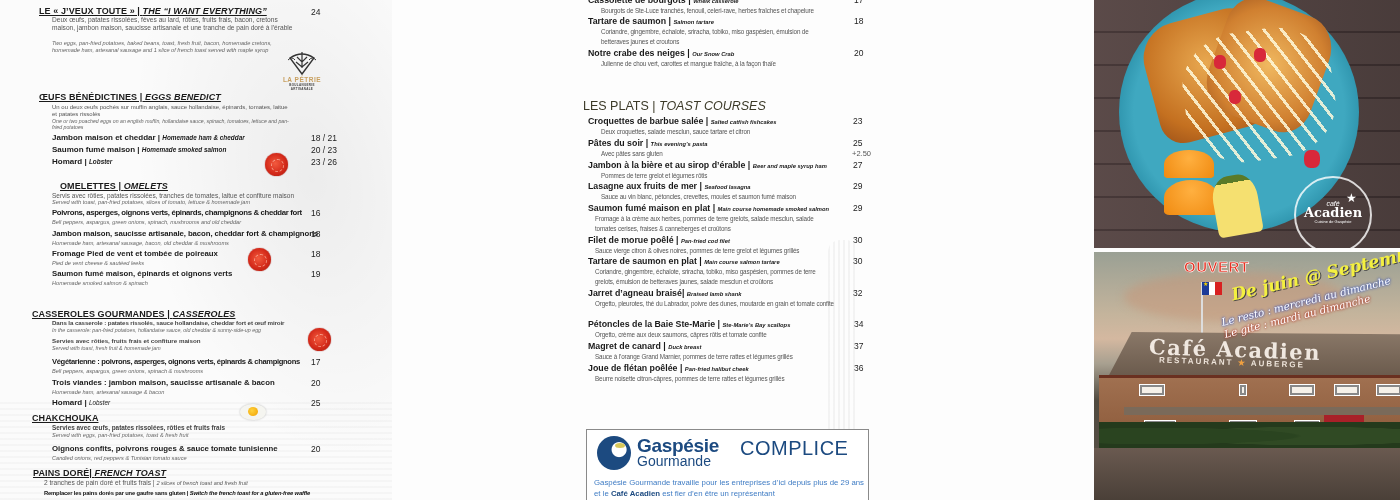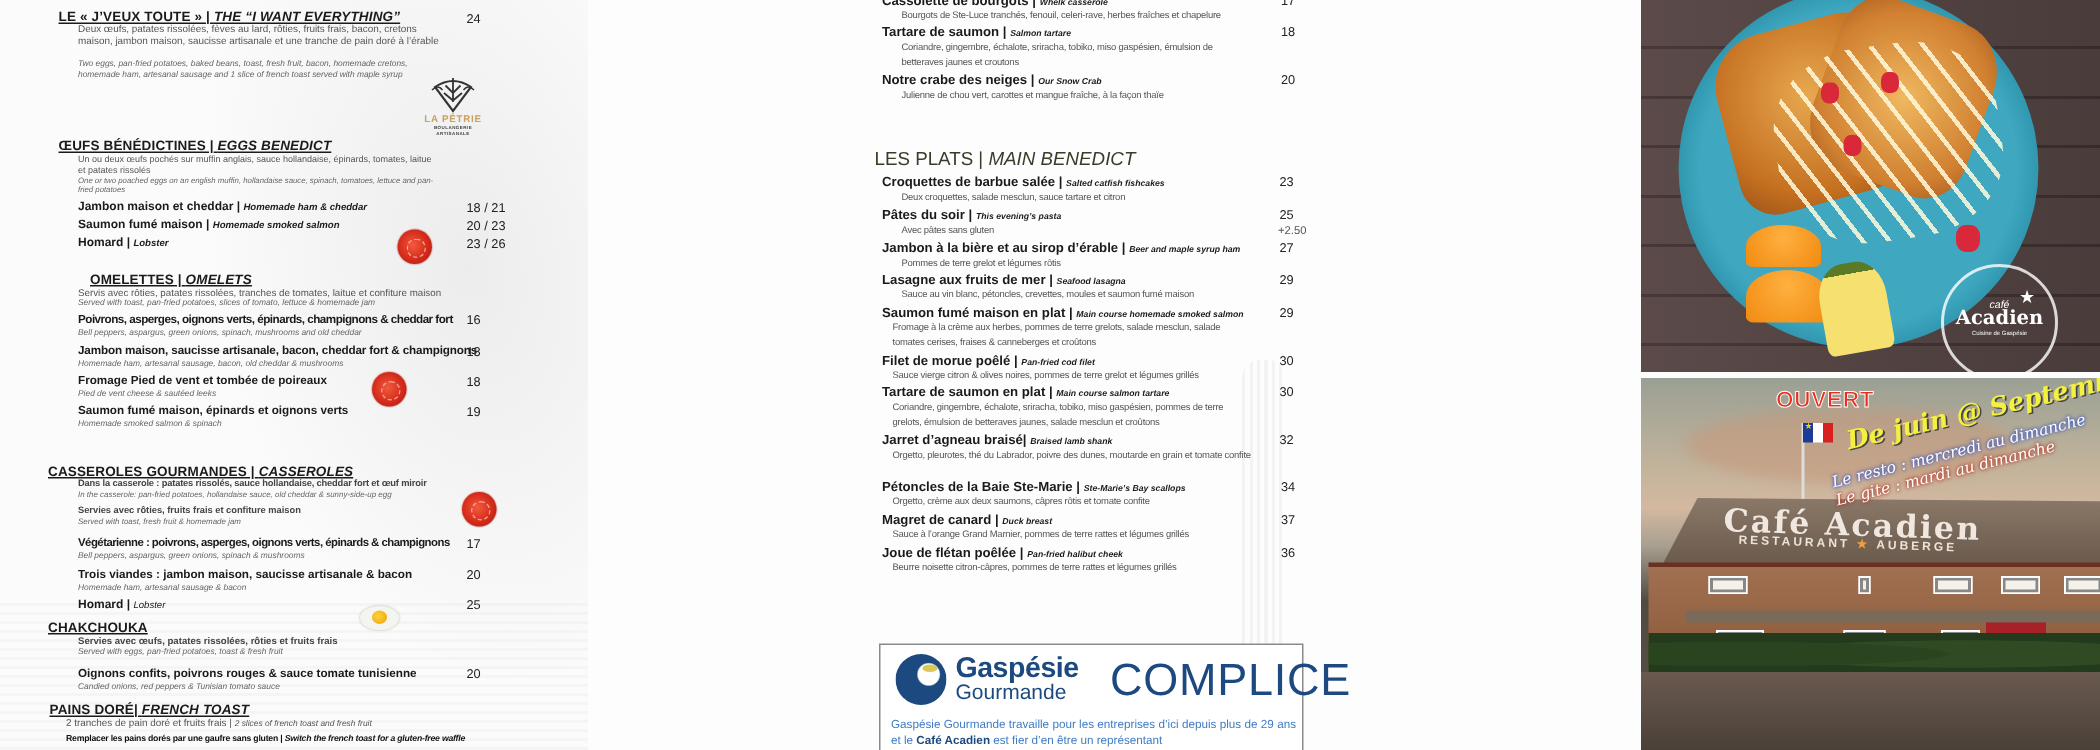--- a/index.html
+++ b/index.html
@@ -45,21 +45,21 @@
   .m-section .en { font-style: italic; }
   .cutlery { position: absolute; left: 248px; top: 240px; width: 30px; height: 200px;
     background: repeating-linear-gradient(90deg, rgba(0,0,0,0.04) 0 2px, transparent 2px 5px); border-radius: 12px 12px 0 0; }
 
   .complice { position: absolute; left: 586px; top: 429px; width: 283px; height: 72px; border: 1px solid #8a8a8a; background: #fff; }
   .complice .logo { position: absolute; left: 10px; top: 6px; width: 34px; height: 34px; border-radius: 50%;
     background: radial-gradient(circle at 65% 40%, #fff 0 7px, transparent 8px), radial-gradient(circle, #1c4a80 0 60%, #1c4a80 100%); }
   .complice .logo::after { content: ""; position: absolute; left: 18px; top: 7px; width: 10px; height: 5px; border-radius: 50%; background: #d8c85a; }
   .complice .brand1 { position: absolute; left: 50px; top: 5px; font-size: 19px; font-weight: bold; color: #1c4a80; letter-spacing: -0.3px; }
   .complice .brand2 { position: absolute; left: 50px; top: 23px; font-size: 14px; color: #1c4a80; }
-  .complice .compl { position: absolute; left: 153px; top: 7px; font-size: 30px; color: #1c4a80; letter-spacing: 0.5px; }
+  .complice .compl { position: absolute; left: 153px; top: 7px; font-size: 20px; color: #1c4a80; letter-spacing: 0.5px; }
   .complice .text { position: absolute; left: 7px; top: 47px; width: 270px; font-size: 7.8px; color: #3f7cc4; line-height: 11px; text-align: justify; }
   .complice .text b { color: #1c4a80; }
 
   
   .photo-food { position: absolute; left: 1094px; top: 0; width: 306px; height: 248px; overflow: hidden;
     background: repeating-linear-gradient(180deg, #5b4c4a 0 31px, #3e3232 31px 33px); }
   .photo-food .wood { position: absolute; inset: 0; background: linear-gradient(90deg, rgba(90,70,70,0.3), rgba(40,30,30,0.35)); }
   .photo-food .plate { position: absolute; left: 25px; top: -8px; width: 240px; height: 240px; border-radius: 50%;
     background: radial-gradient(circle at 50% 50%, #3fa8c0 0 62%, #2a8fa8 75%, #1e7890 100%); }
   .photo-food .toast1 { position: absolute; left: 55px; top: 15px; width: 120px; height: 120px; border-radius: 30% 25% 30% 20%;
@@ -238,21 +238,21 @@
 
   <div class="m-item" style="left:8px;top:48px;">
     <span>Notre crabe des neiges |</span>
     <span class="en">Our Snow Crab</span>
   </div>
   <div class="m-price" style="left:274px;top:48px;">20</div>
   <div class="m-desc" style="left:21px;top:59px;white-space:nowrap;">Julienne de chou vert, carottes et mangue fraîche, à la façon thaïe</div>
 
   <div class="m-section">
     <span>LES PLATS |</span>
-    <span class="en">MAIN BENEDICT</span>
+    <span class="en">TOAST COURSES</span>
   </div>
 
   <div class="m-item" style="left:8px;top:116px;">
     <span>Croquettes de barbue salée |</span>
     <span class="en">Salted catfish fishcakes</span>
   </div>
   <div class="m-price" style="left:273px;top:116px;">23</div>
   <div class="m-desc" style="left:21px;top:127px;white-space:nowrap;">Deux croquettes, salade mesclun, sauce tartare et citron</div>
 
   <div class="m-item" style="left:8px;top:138px;">

